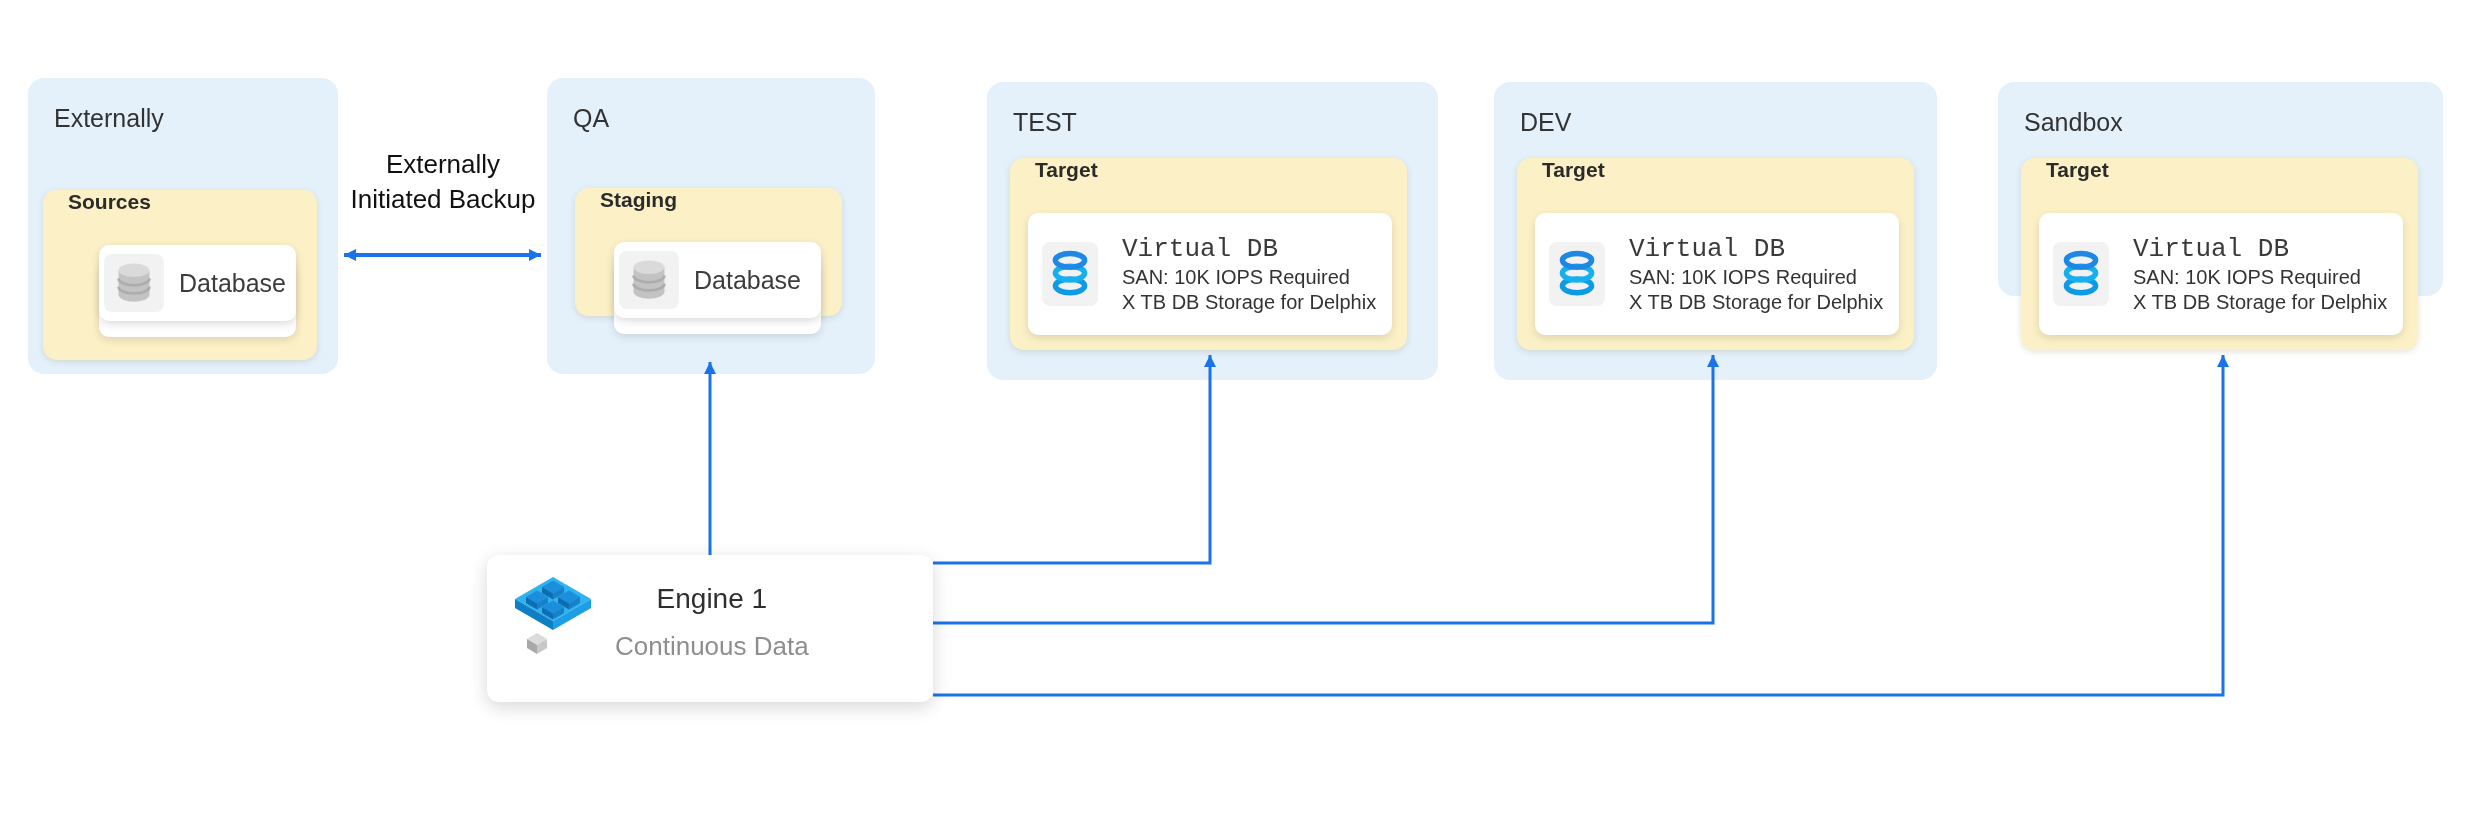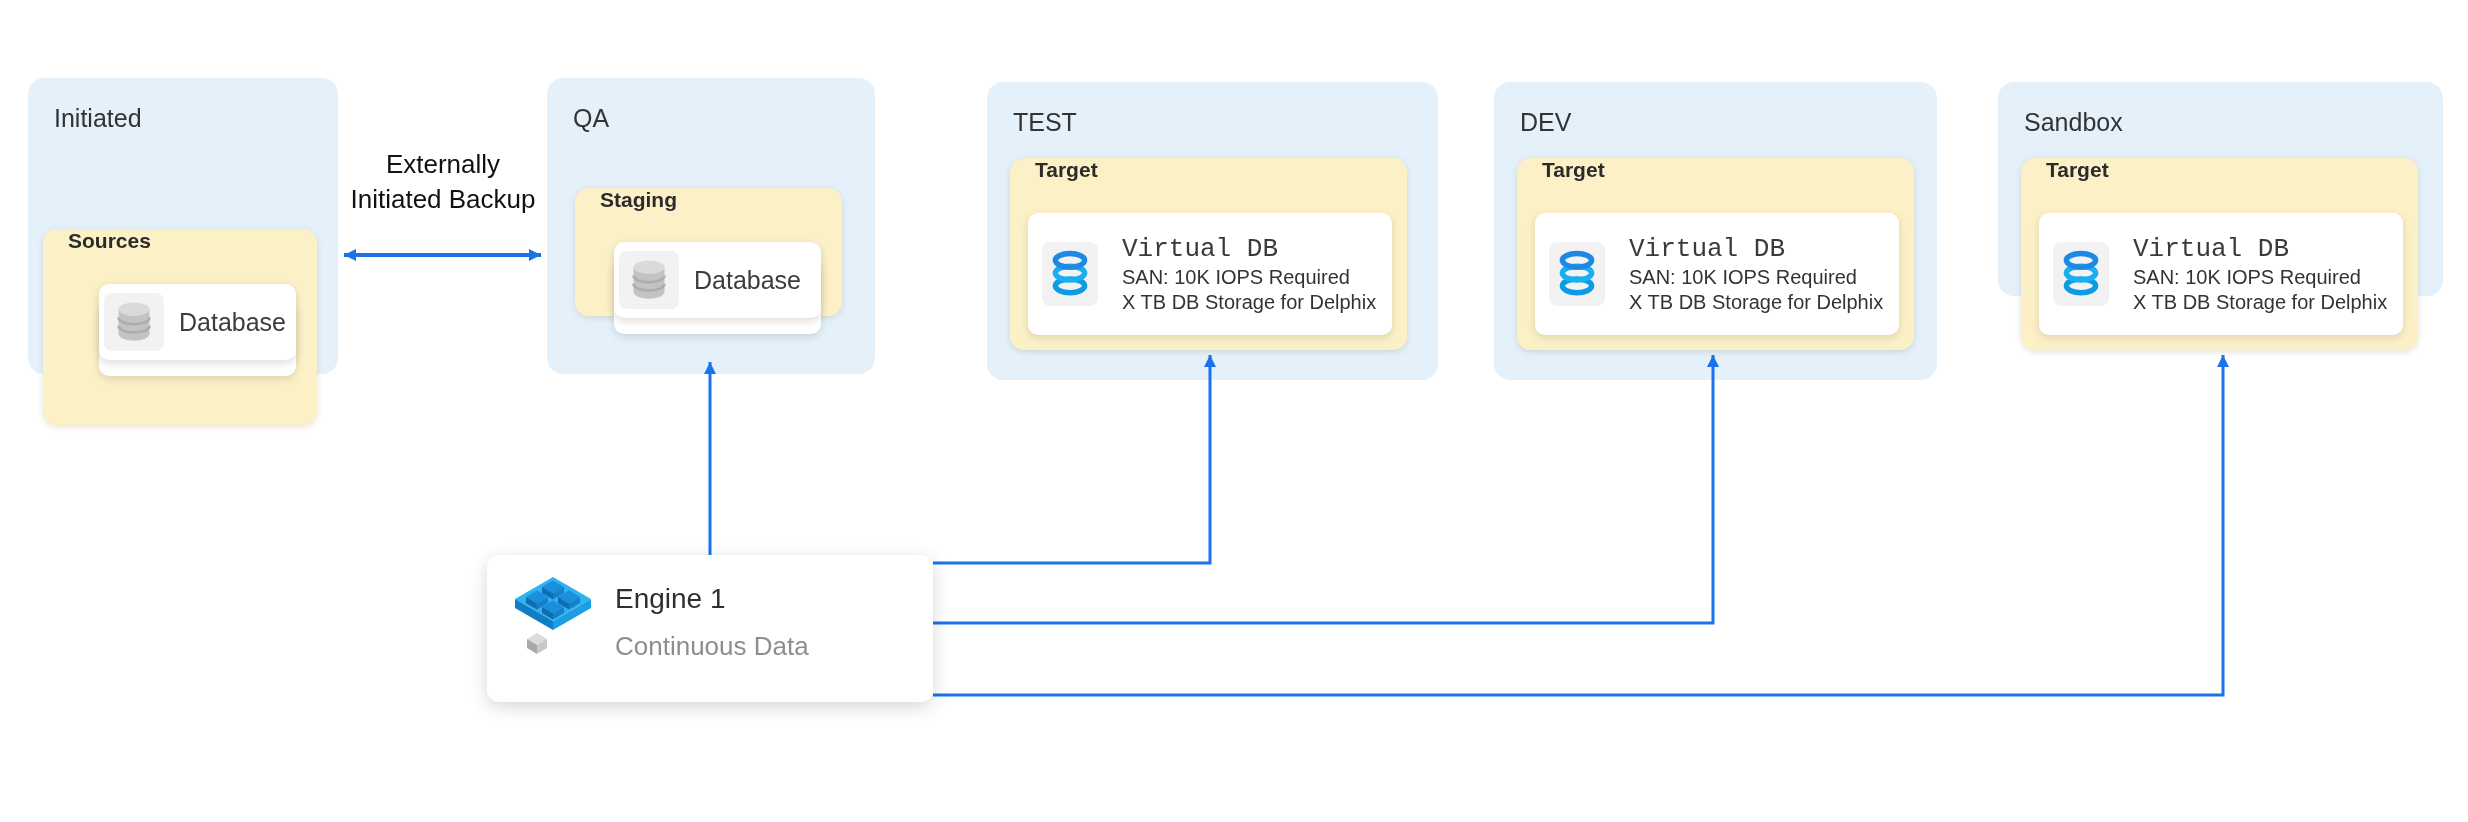--- a/index.html
+++ b/index.html
@@ -47,21 +47,21 @@
     white-space: nowrap;
   }
 
   
   .group {
     position: absolute;
     background: var(--group-fill);
     border-radius: 14px;
     box-shadow: 0 2px 6px rgba(120,100,40,0.18);
   }
-  #group-sources { left: 15px; top: 112px; width: 274px; height: 196px; margin-top: 39px; }
+  #group-sources { left: 15px; top: 112px; width: 274px; height: 170px; }
   #group-staging { left: 28px; top: 110px; width: 267px; height: 128px; }
   .group-target  { left: 23px; top: 76px;  width: 397px; height: 192px; }
 
   .group-label {
     position: absolute;
     left: 25px; top: 0;
     font-size: 21px;
     font-weight: bold;
     color: #2b2b2b;
     white-space: nowrap;
@@ -141,20 +141,21 @@
     border-radius: 12px;
     box-shadow: 0 5px 18px rgba(0,0,0,0.16);
     z-index: 3;
   }
   .engine-icon { position: absolute; left: 26px; top: 20px; }
   .engine-text { position: absolute; left: 128px; top: 28px; }
   .engine-title {
     font-size: 28px;
     color: #2f2f2f;
     white-space: nowrap;
+    text-align: center;
   }
   .engine-subtitle {
     margin-top: 16px;
     font-size: 26px;
     color: var(--text-gray);
     white-space: nowrap;
   }
 
   
   .backup-text {
@@ -182,21 +183,21 @@
   }
   .connector.thick { stroke-width: 4; }
   .ah { fill: var(--arrow); }
 </style>
 </head>
 <body>
 
 <div id="canvas">
 
   <div class="env" id="env-production">
-    <div class="env-label">Initiated</div>
+    <div class="env-label">Externally</div>
     <div class="group" id="group-sources">
       <div class="group-label">Sources</div>
       <div class="db-stack" id="db-production">
         <div class="db-back"></div>
         <div class="db-front">
           <div class="tile tile-db">
             <svg width="40" height="44" viewBox="0 0 44 48">
               <rect x="5" y="10" width="34" height="27" fill="#C3C3C3"></rect>
               <ellipse cx="22" cy="37" rx="17" ry="7.5" fill="#C3C3C3"></ellipse>
               <path d="M5 19 a17 7.5 0 0 0 34 0" stroke="#ADADAD" stroke-width="3" fill="none"></path>

